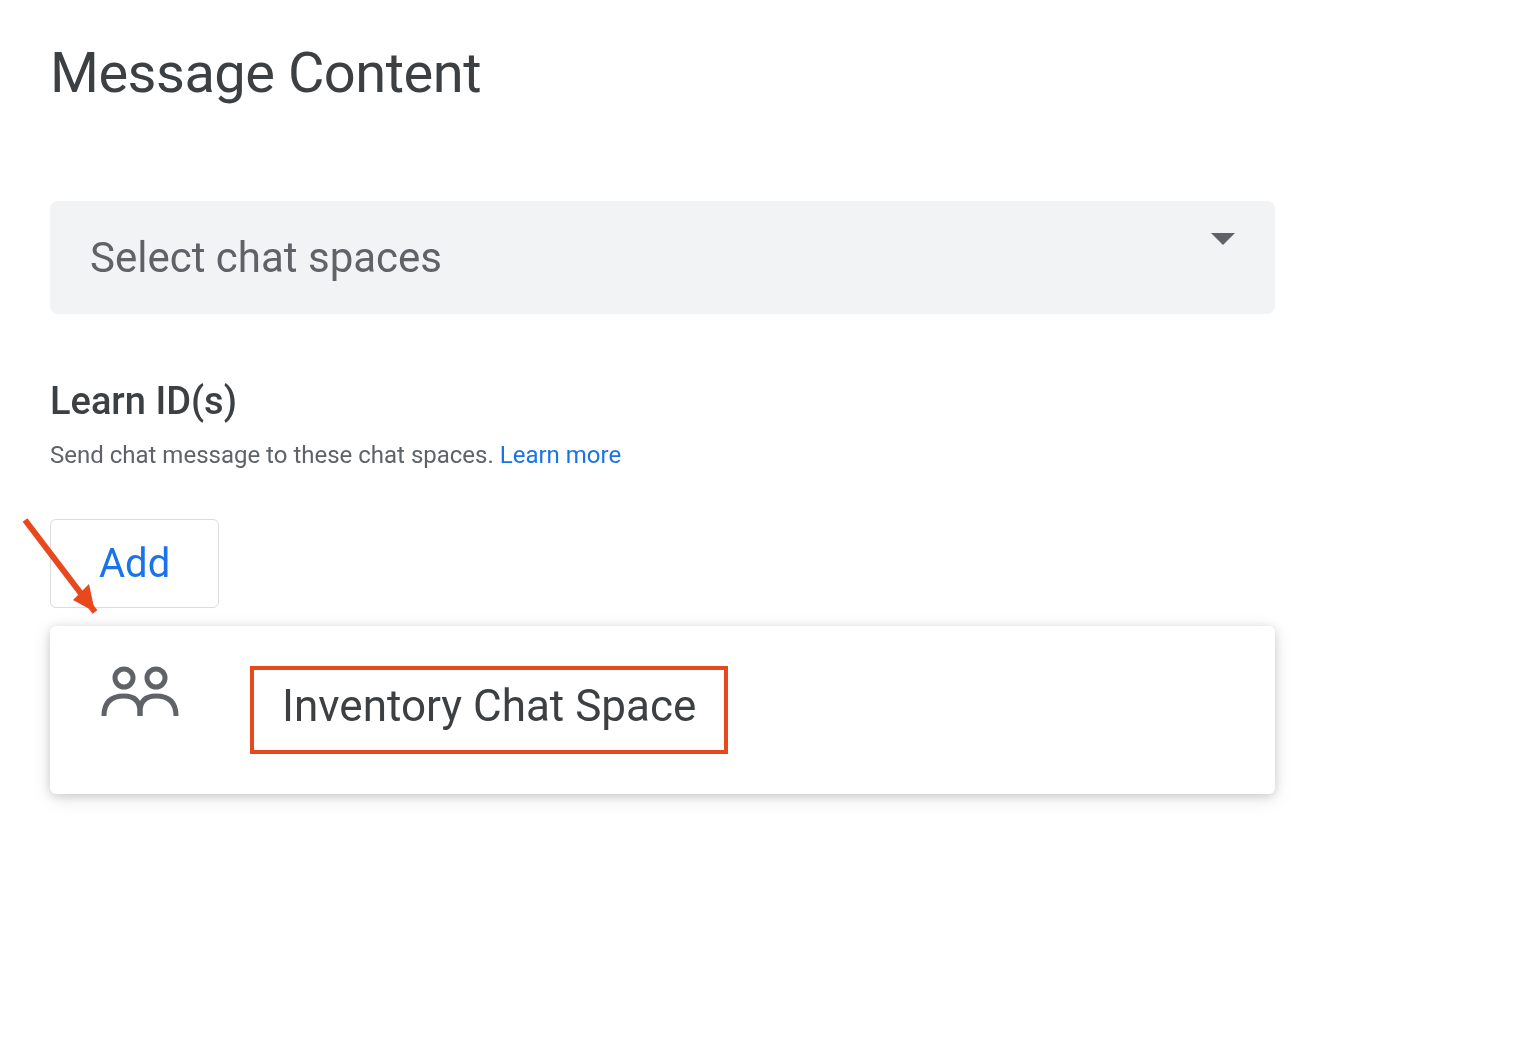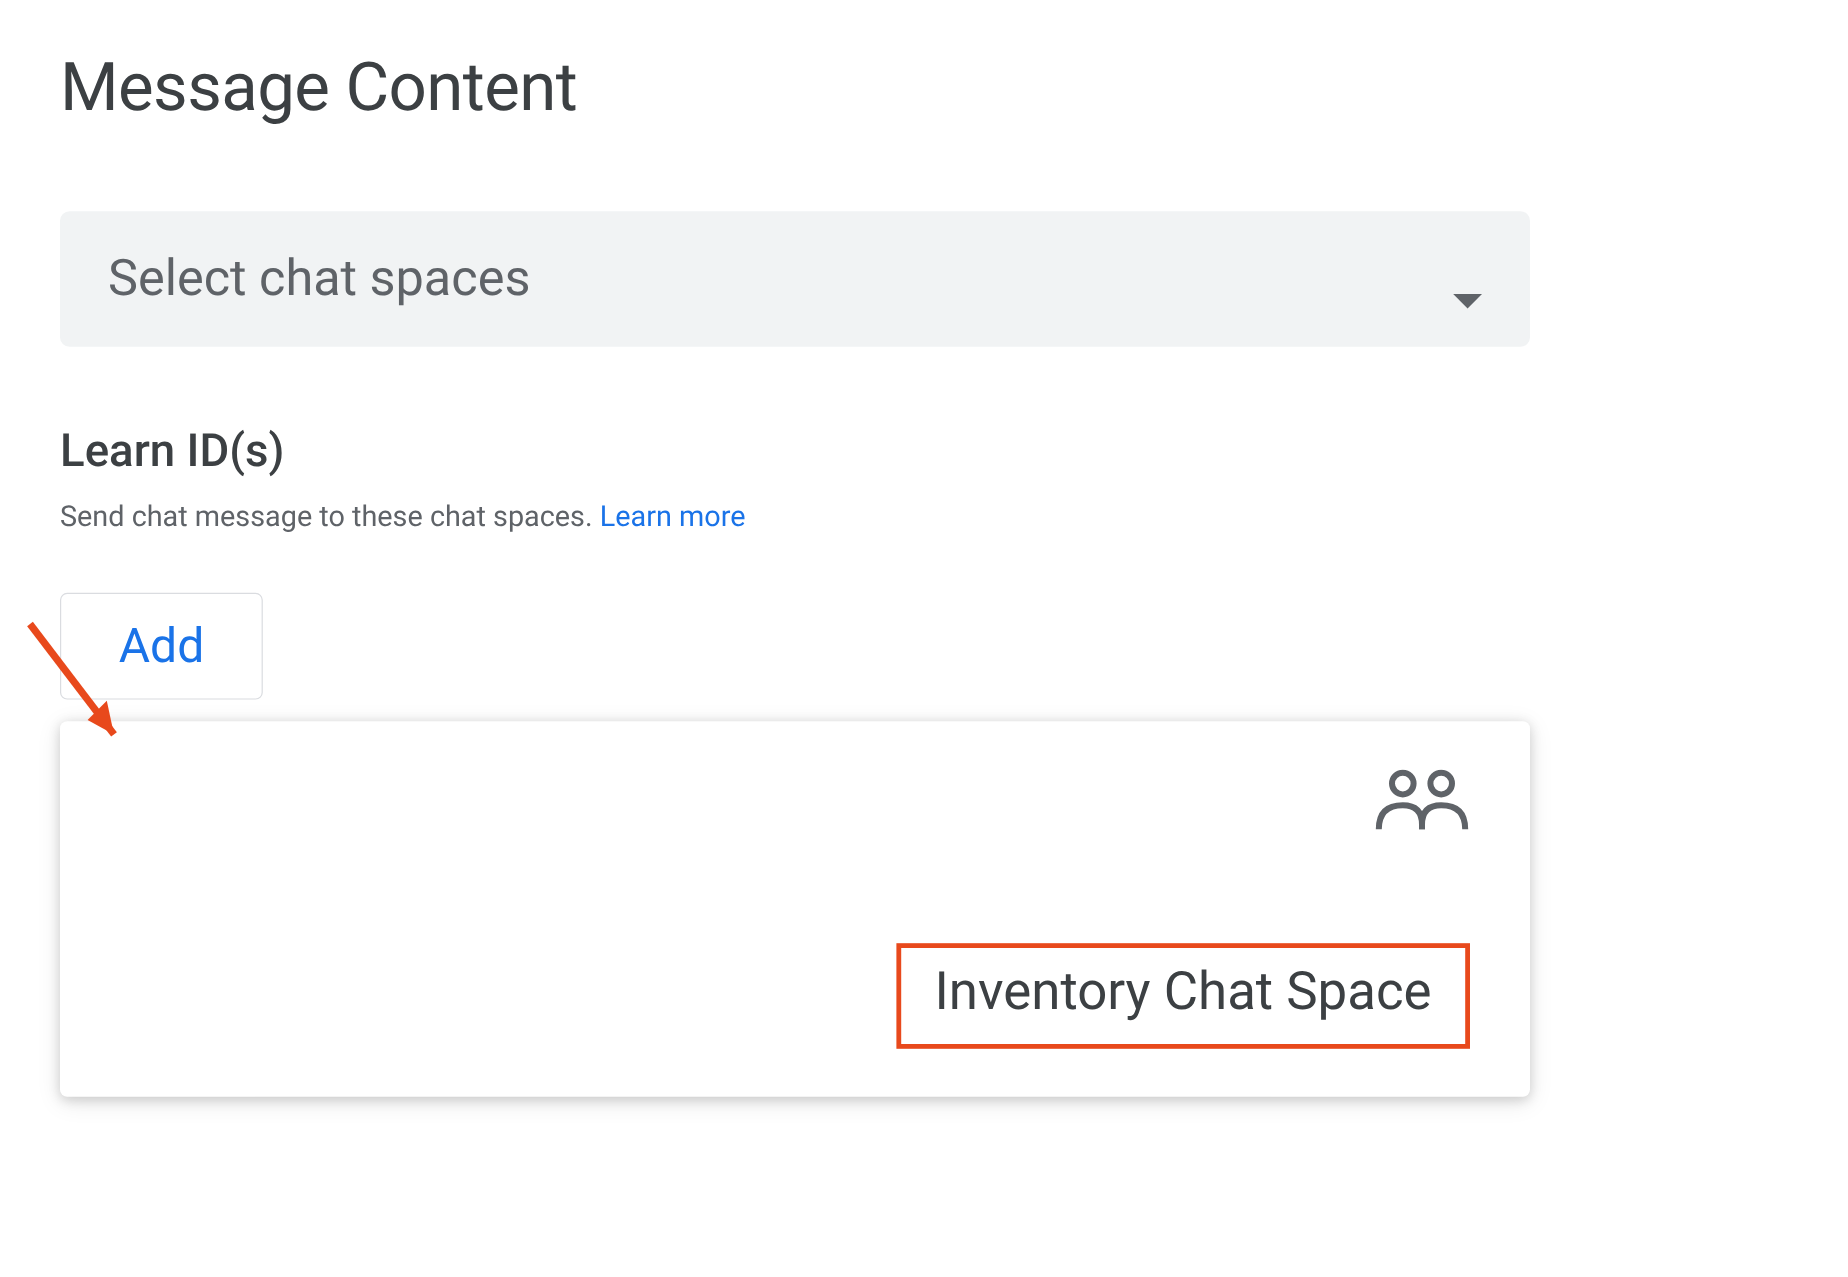--- a/index.html
+++ b/index.html
@@ -11,31 +11,31 @@
       font-family: 'Google Sans', Roboto, Arial, sans-serif;
       background: #ffffff;
       padding: 40px 50px;
       width: 1540px;
       position: relative;
     }
     .title {
       font-size: 56px;
       font-weight: 400;
       color: #3c4043;
-      margin-bottom: 70px;
+      margin-bottom: 95px;
       letter-spacing: -0.5px;
     }
     .dropdown {
       background: #f1f3f4;
       border: none;
       border-radius: 8px;
       padding: 32px 40px;
       display: flex;
       justify-content: space-between;
-      align-items: flex-end;
+      align-items: flex-start;
       cursor: pointer;
       margin-bottom: 65px;
       width: 1225px;
     }
     .dropdown-label {
       font-size: 42px;
       color: #5f6368;
       font-weight: 400;
     }
     .chevron-down {
@@ -76,24 +76,23 @@
     .dropdown-menu {
       background: #ffffff;
       box-shadow: 0 2px 10px rgba(0,0,0,0.15), 0 4px 20px rgba(0,0,0,0.1);
       border-radius: 6px;
       margin-top: 2px;
       width: 1225px;
       padding: 40px 50px;
     }
     .menu-item {
       display: flex;
-      align-items: flex-end;
-      gap: 90px;
+      align-items: flex-start;
+      gap: 70px;
       cursor: pointer;
-      flex-direction: column;
     }
     .people-icon-svg {
       width: 80px;
       height: 55px;
       flex-shrink: 0;
     }
     .menu-item-label {
       font-size: 44px;
       color: #3c4043;
       font-weight: 400;

